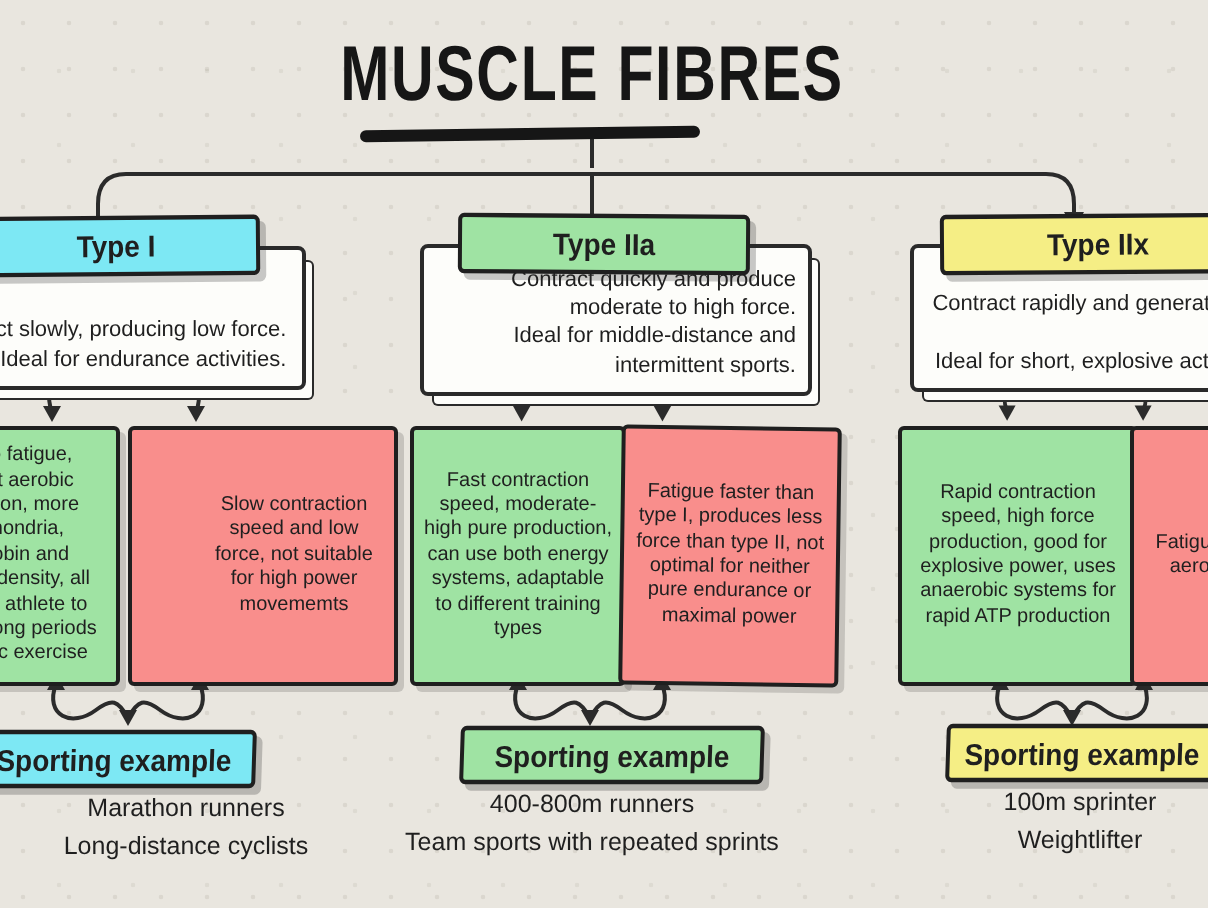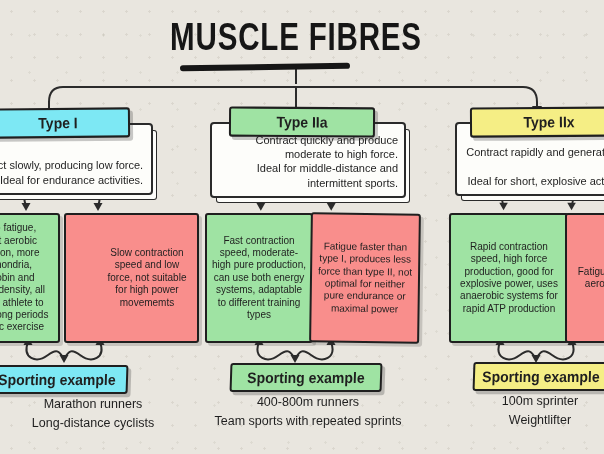--- a/index.html
+++ b/index.html
@@ -152,21 +152,21 @@
     <svg class="abs squig" style="top:334px;left:251px;" width="90" height="30" viewBox="0 0 90 30">
       <path d="M8,8 C2,24 16,30 28,21 C36,15 39,16 44,25 C49,16 52,15 60,21 C72,30 86,24 80,8"></path>
       <path class="head" d="M8,3 L3.5,11 L12.5,11 Z"></path>
       <path class="head" d="M44,29 L39.5,21 L48.5,21 Z"></path>
       <path class="head" d="M80,3 L75.5,11 L84.5,11 Z"></path>
     </svg>
 
     <div class="abs sport accent-bg" style="top: 364px; left: 230px; width: 140px; background: rgb(159, 227, 163);">
       <span>Sporting example</span>
     </div>
-    <div class="abs examples" style="top:393px;left:202px;width:212px;">400-800m runners
+    <div class="abs examples" style="top:393px;left:190px;width:212px;">400-800m runners
 Team sports with repeated sprints</div>
   </div>
 
   <div class="col">
     <div class="abs hdr accent-bg" style="top: 108px; left: 470px; width: 146px; transform: rotate(-0.4deg) scaleY(1.08); background: rgb(245, 238, 133);">
       <span>Type IIx</span>
     </div>
     <div class="abs desc" style="top:122px;left:455px;width:172px;height:60px;">Contract rapidly and generate high force.
 Ideal for short, explosive activities.</div>
 

